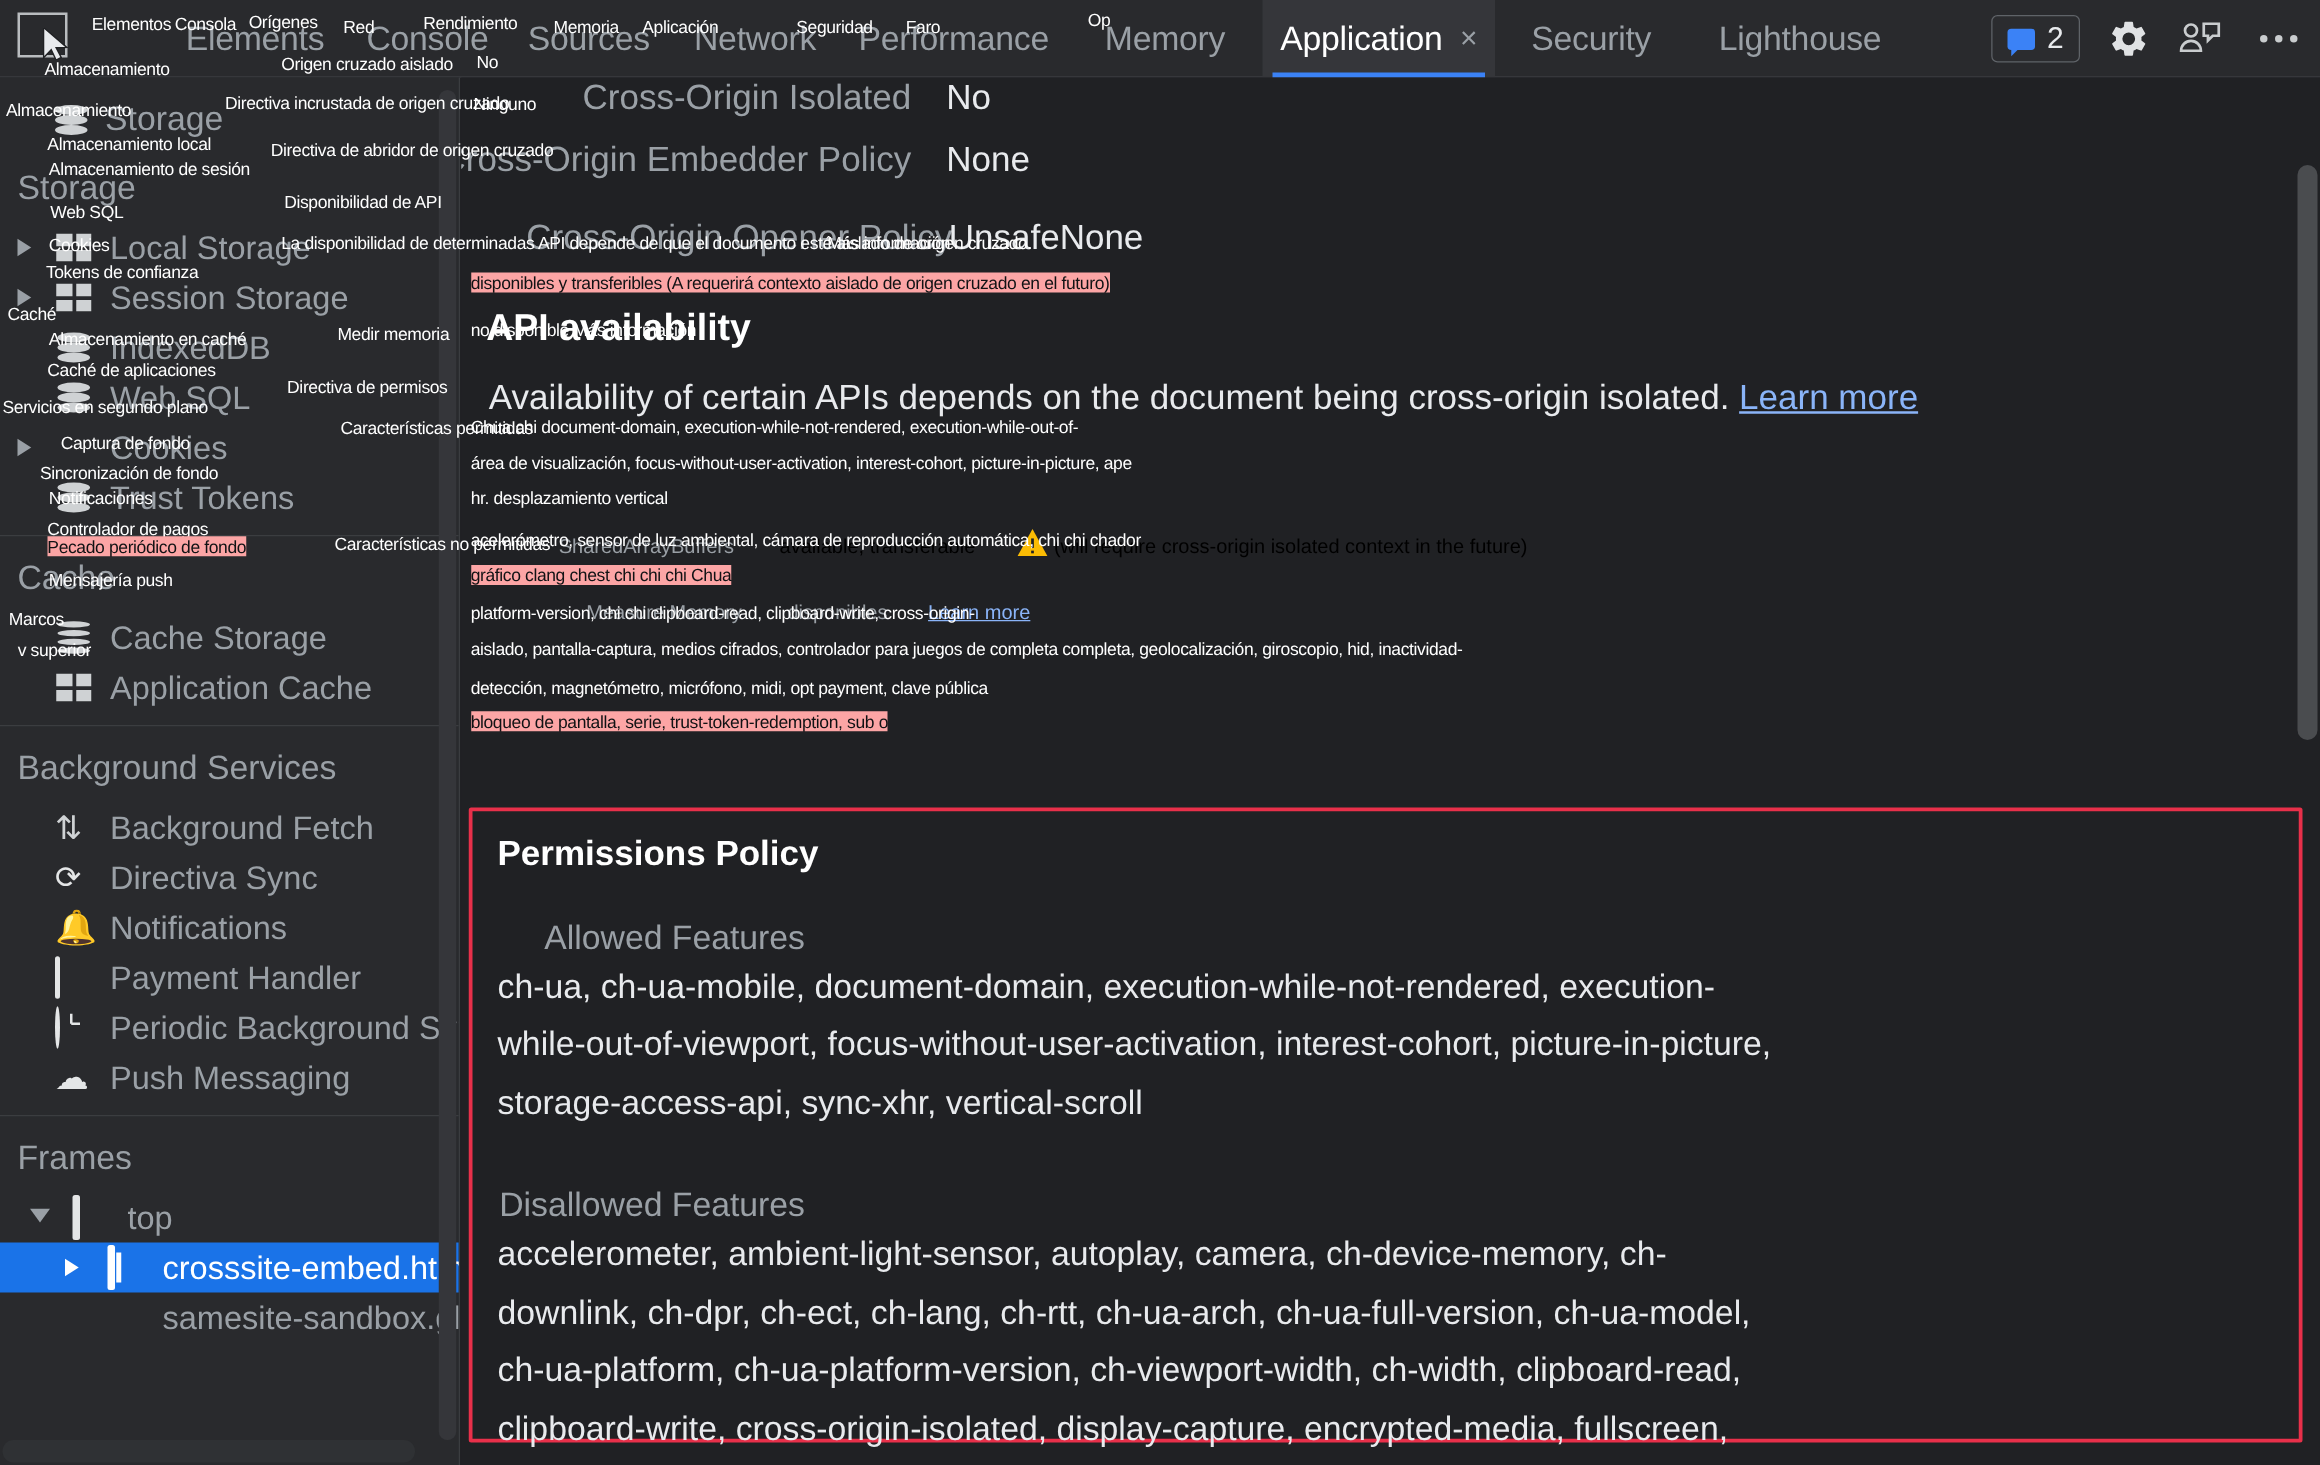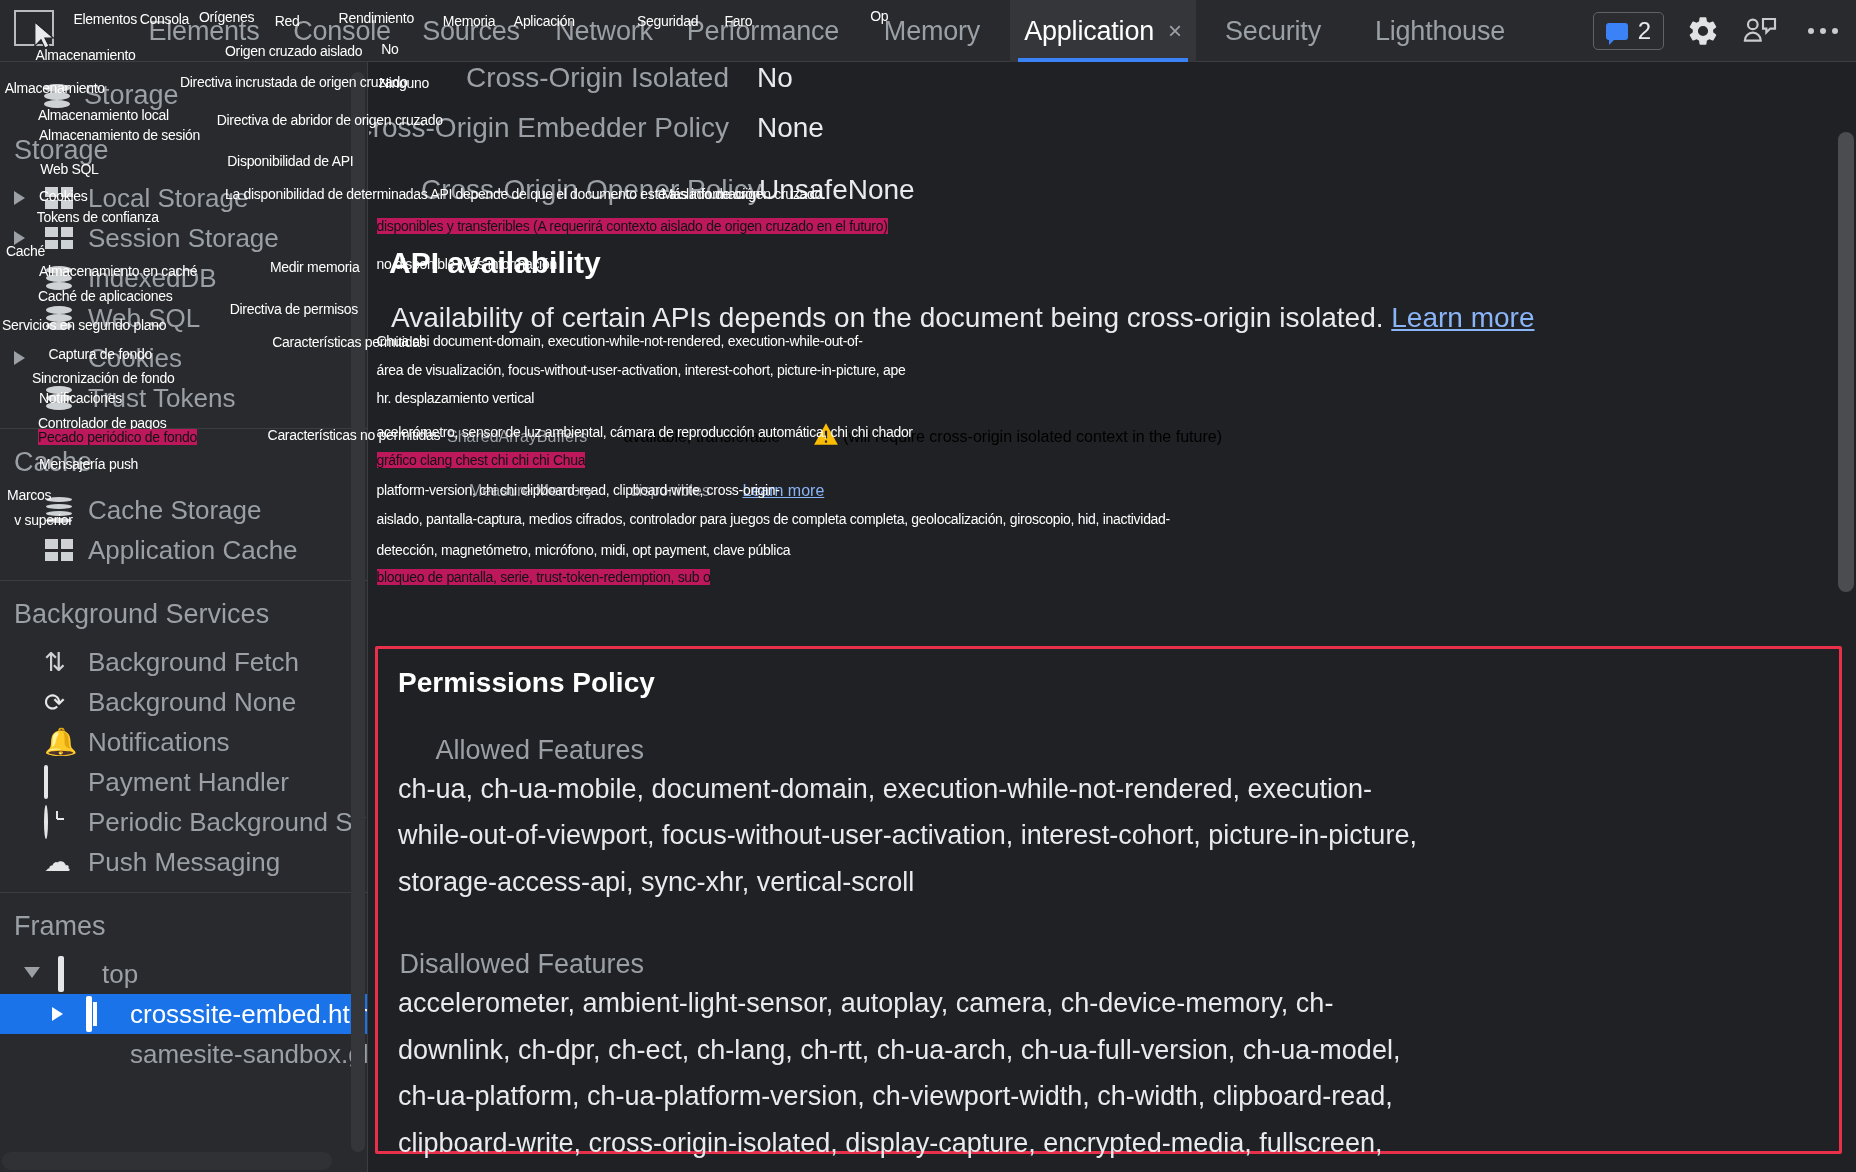--- a/index.html
+++ b/index.html
@@ -180,21 +180,21 @@
   
   .ghost { color: #9aa0a6; }
 
   
   .ovl {
     position: absolute; color: #ffffff; font-size: 14px;
     font-family: "Liberation Sans", sans-serif;
     white-space: nowrap; letter-spacing: -0.3px;
     z-index: 50;
   }
-  .ovl.hl { background: #be185d; color: #111214; }
+  .ovl.hl { background: #fca5a5; color: #111214; }
 
   
   .hscroll {
     position: absolute; left: 2px; bottom: 2px; width: 330px; height: 18px;
     background: #2f3134; border-radius: 9px;
   }
   .vscroll {
     position: absolute; right: 2px; top: 70px; width: 16px; height: 460px;
     background: #4a4c4f; border-radius: 8px;
   }
@@ -353,21 +353,21 @@
     <div class="side-section">
       <div class="side-header" style="padding-left:14px">
         <span>Background Services</span>
       </div>
       <div class="side-item">
         <span class="si-ico ico-fetch">⇅</span>
         <span>Background Fetch</span>
       </div>
       <div class="side-item">
         <span class="si-ico ico-sync">⟳</span>
-        <span>Background None</span>
+        <span>Directiva Sync</span>
       </div>
       <div class="side-item">
         <span class="si-ico ico-bell">🔔</span>
         <span>Notifications</span>
       </div>
       <div class="side-item">
         <span class="si-ico"><span class="ico-card"></span></span>
         <span>Payment Handler</span>
       </div>
       <div class="side-item">

